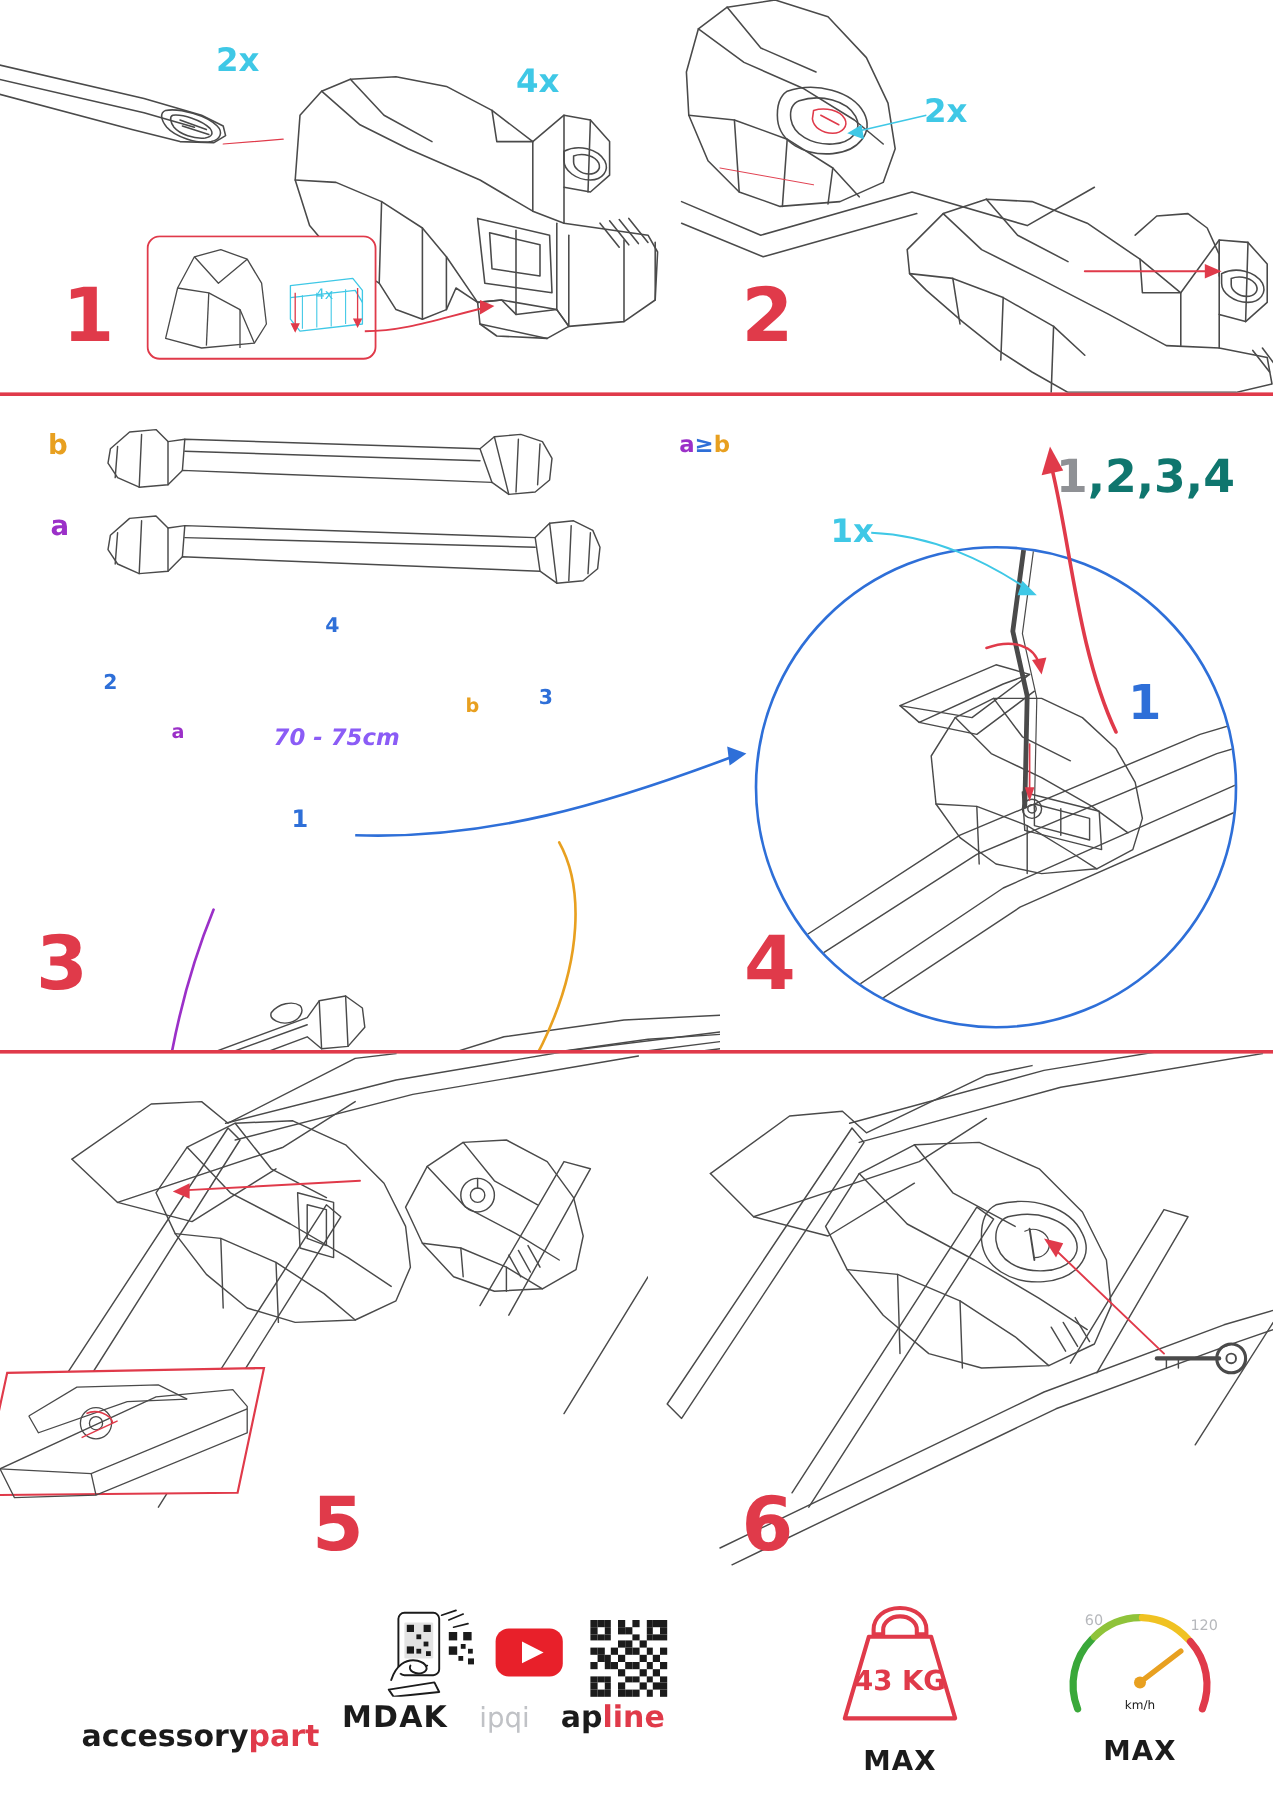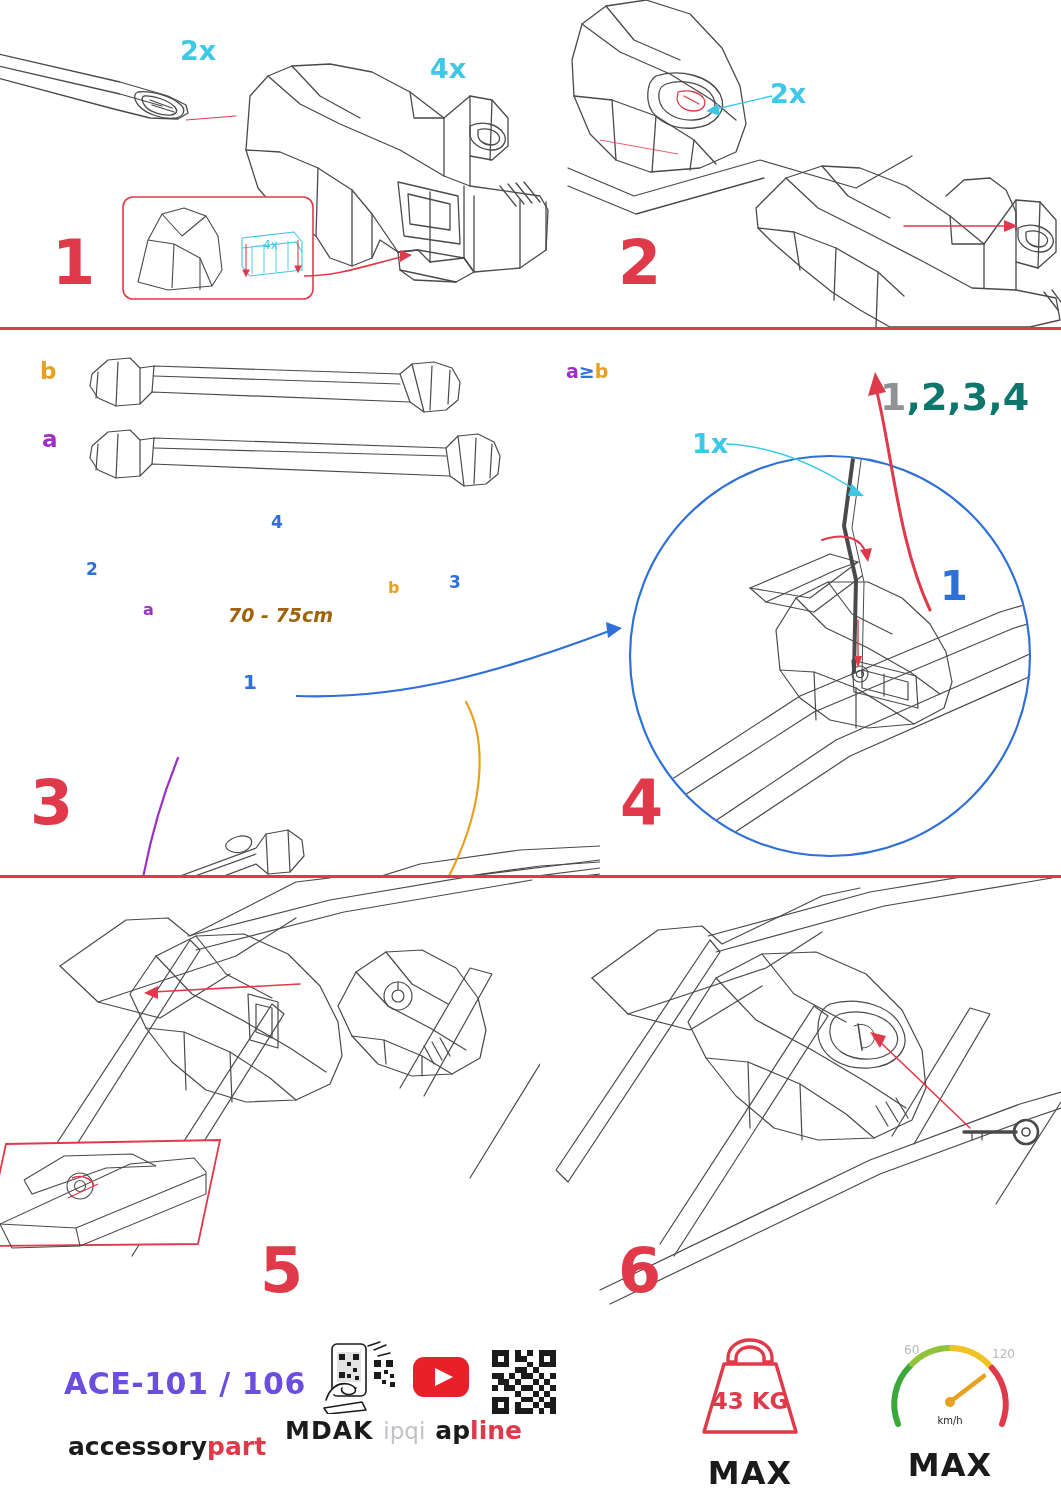--- a/index.html
+++ b/index.html
@@ -98,21 +98,21 @@
     color: #9b30c8; font-weight: 700; font-size: 16px;
     font-family: "DejaVu Sans", sans-serif;
   }
   .inl-b {
     position: absolute; left: 388px; top: 578px;
     color: #e8a020; font-weight: 700; font-size: 16px;
     font-family: "DejaVu Sans", sans-serif;
   }
   .dim {
     position: absolute; left: 228px; top: 604px;
-    color: #a16207; font-weight: 700; font-style: italic; font-size: 19px;
+    color: #8b5cf6; font-weight: 700; font-style: italic; font-size: 19px;
     font-family: "DejaVu Sans", sans-serif;
   }
   .pos {
     position: absolute;
     color: #2e6fd8;
     font-family: "DejaVu Sans", sans-serif;
     font-weight: 700;
     font-size: 17px;
     line-height: 1;
   }
@@ -147,21 +147,21 @@
   .brand1 {
     position: absolute; left: 68px; top: 104px;
     font-family: "DejaVu Sans", sans-serif;
     font-weight: 700; font-size: 25px;
   }
   .brand1 .k1 { color: #1b1b1b; }
   .brand1 .k2 { color: #e03a4a; }
 
   .brandrow {
     position: absolute; left: 285px; top: 88px;
-    display: flex; align-items: baseline; gap: 10px;
+    display: flex; align-items: baseline; gap: 26px;
   }
   .mdak {
     font-family: "DejaVu Sans", sans-serif;
     font-weight: 700; font-size: 25px; color: #1b1b1b; letter-spacing: 1px;
   }
   .ipqi {
     font-family: "DejaVu Sans", sans-serif;
     font-size: 23px; color: #c0c2c6;
   }
   .apline {
@@ -176,21 +176,21 @@
   .qr-icon    { position: absolute; left: 492px; top: 22px; }
 
   .weight-block { position: absolute; left: 690px; top: 8px; width: 120px; text-align: center; }
   .weight-txt {
     color: #e03a4a;
     font-family: "DejaVu Sans", sans-serif;
     font-weight: 700; font-size: 23px;
   }
   .maxlabel {
     font-family: "DejaVu Sans", sans-serif;
-    font-weight: 700; font-size: 32px; color: #1b1b1b; letter-spacing: 1px; text-align: center;
+    font-weight: 700; font-size: 23px; color: #1b1b1b; letter-spacing: 1px; text-align: center;
   }
   .speed-block { position: absolute; left: 880px; top: 4px; width: 140px; text-align: center; }
 
   .kmh {
     font-family: "DejaVu Sans", sans-serif;
     font-size: 10px; fill: #1b1b1b;
   }
 
   
   .qr {
@@ -580,21 +580,20 @@
 
       <path d="M338 162 L430 250" stroke="#e03a4a" stroke-width="1.6" fill="none"></path>
       <path d="M330 154 L340 170 L346 158 Z" fill="#e03a4a" stroke="none"></path>
     </svg>
   </div>
 
   <div class="stepnum sn6">6</div>
 
   <div class="footer">
 
-    <div class="model">ACE-101 / 106</div>
 
     <div class="brand1">
       <span class="k1">accessory</span><span class="k2">part</span>
     </div>
 
     <div class="phone-icon">
       <svg width="80" height="74" viewBox="0 0 80 74" fill="none" stroke="#1b1b1b" stroke-width="1.6" stroke-linejoin="round" stroke-linecap="round">
         <rect x="10" y="4" width="34" height="52" rx="5" fill="#fff"></rect>
         <rect x="15" y="12" width="24" height="30" rx="1" fill="#1b1b1b" opacity="0.12" stroke="none"></rect>
         <g stroke="none" fill="#1b1b1b">

